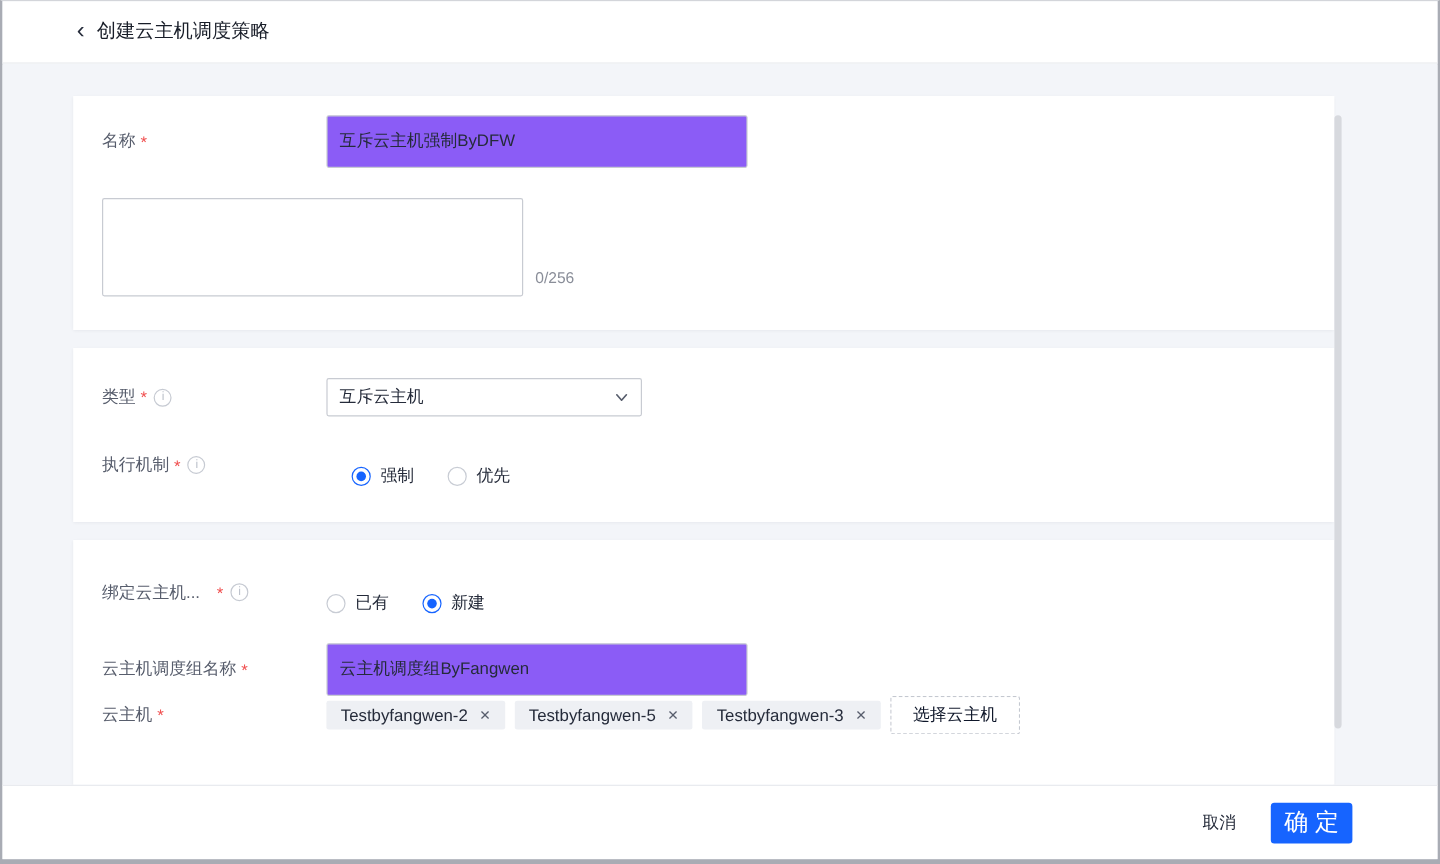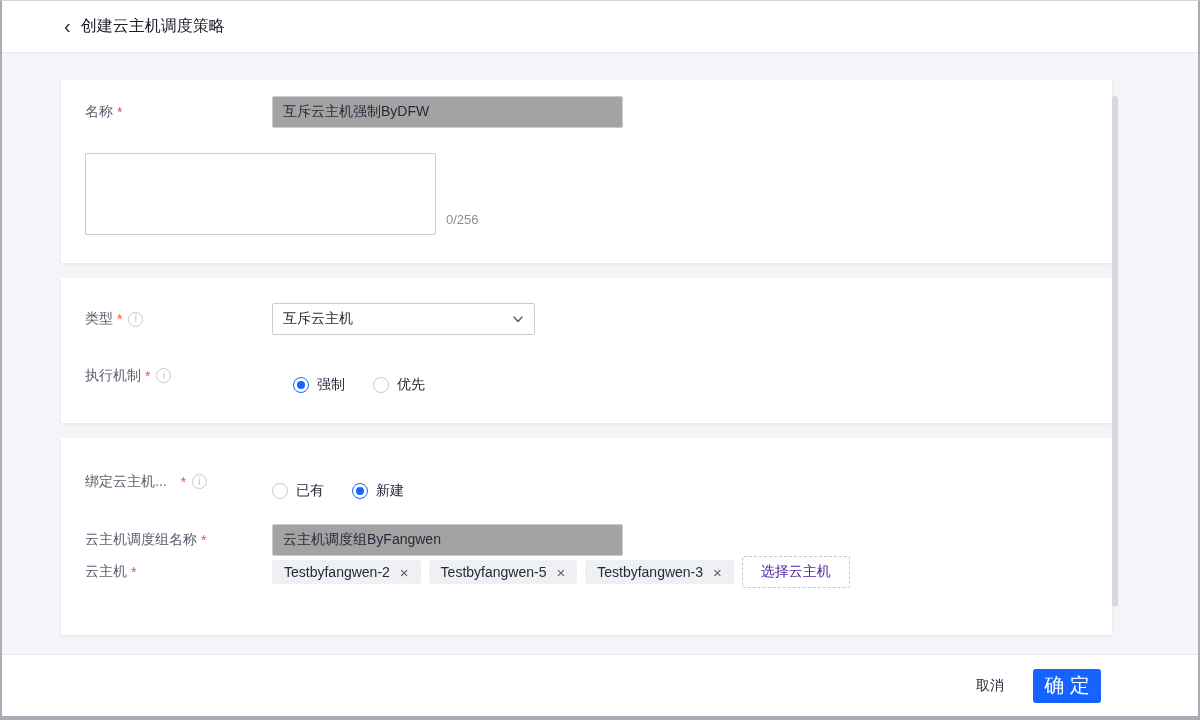--- a/index.html
+++ b/index.html
@@ -50,22 +50,22 @@
   .top-align .form-label { padding-top:9px; }
   .asterisk { color:#f04d4d; margin-left:4px; }
   .asterisk.wide-gap { margin-left:14px; }
   .info-icon {
     width:15px; height:15px; margin-left:6px; border:1px solid #c6cad2;
     border-radius:50%; color:#bcc1ca; font-size:10px; line-height:1;
     display:inline-flex; align-items:center; justify-content:center;
     cursor:pointer; font-style:normal;
   }
   .text-input {
-    width:351px; height:32px; border:1px solid #c8cbd2; border-radius:2px;
-    background:#a3a3a3; padding:0 10px; font-size:14px; color:#252b3a;
+    width:351px; height:44px; border:1px solid #c8cbd2; border-radius:2px;
+    background:#8b5cf6; padding:0 10px; font-size:14px; color:#252b3a;
     font-family:inherit; outline:none;
   }
   .textarea {
     width:351px; height:82px; border:1px solid #c8cbd2; border-radius:2px;
     background:#fff; padding:6px 10px; font-size:14px; color:#252b3a;
     font-family:inherit; outline:none; resize:none;
   }
   .char-counter { color:#8a8e99; font-size:13px; align-self:flex-end; margin:0 0 8px 10px; }
 
   .select-box {
@@ -95,35 +95,35 @@
 
   .tag-list { display:flex; align-items:center; }
   .host-tag {
     height:24px; background:#eef0f4; border-radius:2px; padding:0 12px;
     display:inline-flex; align-items:center; margin-right:8px;
     color:#252b3a; font-size:14px;
   }
   .tag-close-icon { margin-left:10px; color:#575d6c; font-size:15px; cursor:pointer; line-height:1; }
   .select-hosts-button {
     height:32px; padding:0 18px; background:#fff; border:1px dashed #c4c8d0;
-    border-radius:2px; color:#4c1d95; font-size:14px; cursor:pointer;
+    border-radius:2px; color:#0f172a; font-size:14px; cursor:pointer;
     display:inline-flex; align-items:center; font-family:inherit;
   }
 
   .scrollbar-thumb {
     position:absolute; left:1110px; top:42px; width:6px; height:511px;
     background:#d7d9de; border-radius:3px; cursor:pointer;
   }
 
   
   .footer {
     position:absolute; left:0; right:0; bottom:0; height:62px;
     background:#ffffff; border-top:1px solid #e9ebef;
     display:flex; align-items:center; justify-content:flex-end;
-    padding-right:97px;
+    padding-right:71px;
   }
   .cancel-button {
     background:none; border:none; color:#252b3a; font-size:14px;
     font-family:inherit; cursor:pointer; margin-right:25px; padding:6px 4px;
   }
   .confirm-button {
     width:68px; height:34px; background:#1664ff; color:#ffffff;
     border:none; border-radius:3px; font-size:20px; font-family:inherit;
     cursor:pointer; display:inline-flex; align-items:center; justify-content:center;
   }

